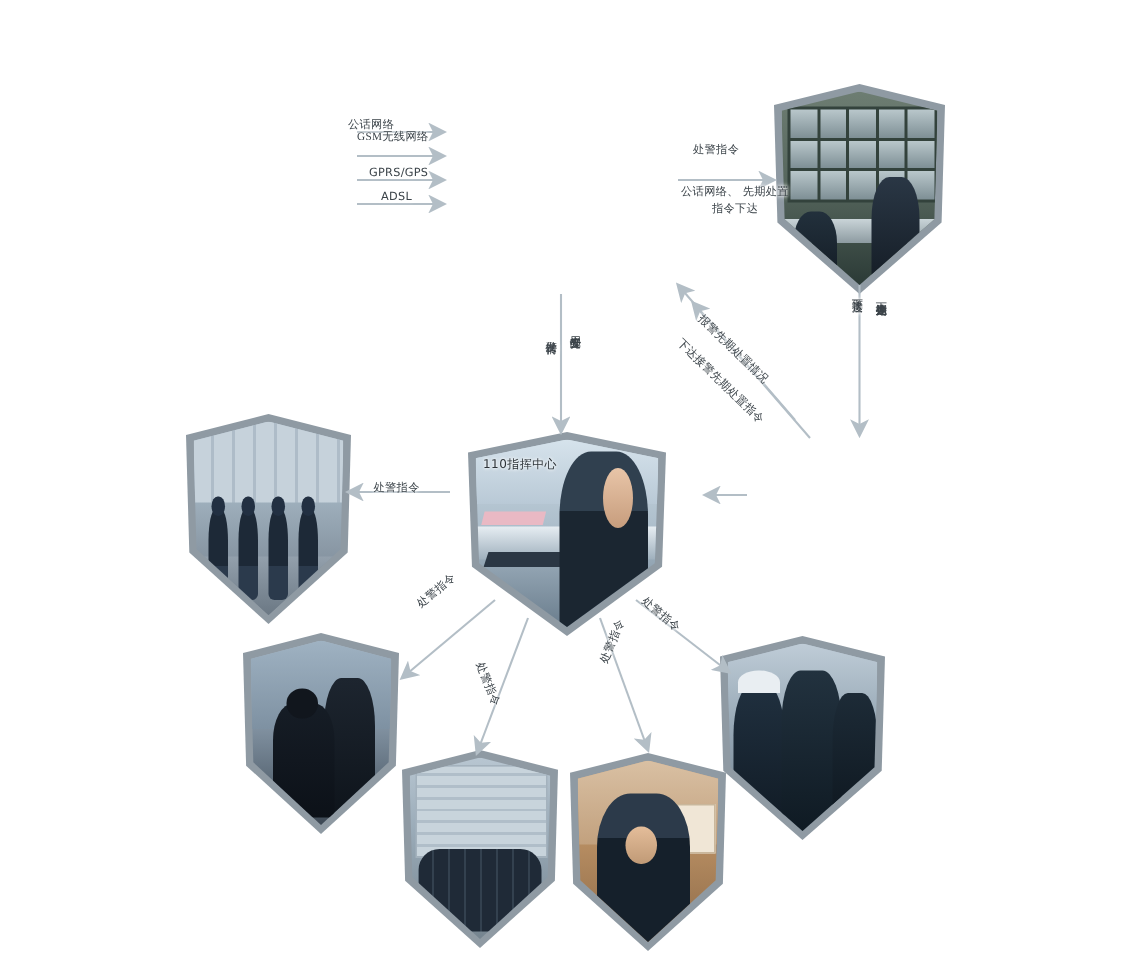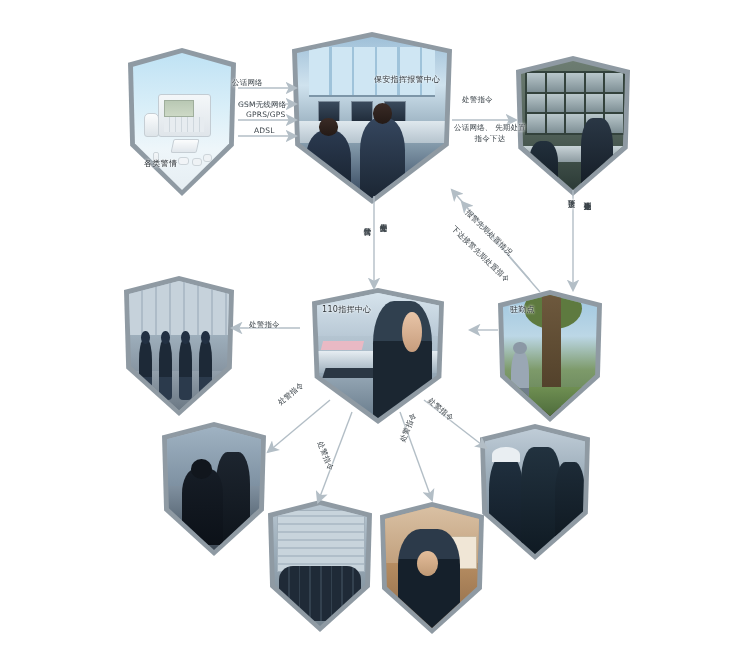--- a/index.html
+++ b/index.html
@@ -163,57 +163,21 @@
       <line x1="374" y1="196" x2="374" y2="288"></line>
       <line x1="300" y1="328" x2="232" y2="328"></line>
       <line x1="330" y1="400" x2="268" y2="452"></line>
       <line x1="352" y1="412" x2="318" y2="502"></line>
       <line x1="400" y1="412" x2="432" y2="500"></line>
       <line x1="424" y1="400" x2="486" y2="448"></line>
       <line x1="498" y1="330" x2="470" y2="330"></line>
     </g>
   </svg>
 
-  <div class="node" style="left:128px;top:48px;width:108px;height:148px;">
-    <div class="shield"></div>
-    <div class="shield-in">
-      <div class="sc sc-alarm">
-        <div class="kit-box"></div>
-          <div class="kit-lcd"></div>
-          <div class="kit-keys"></div>
-        <div class="kit-sensor"></div>
-          <div class="kit-det"></div>
-        <div class="kit-rem"></div>
-          <div class="kit-rem2"></div>
-          <div class="kit-rem3"></div>
-        <div class="kit-cord"></div>
-      </div>
-    </div>
-    <div class="node-label" style="left:16px;top:110px;">各类警情</div>
-  </div>
-
-  <div class="node" style="left:292px;top:32px;width:160px;height:172px;">
-    <div class="shield"></div>
-    <div class="shield-in">
-      <div class="sc sc-room">
-        <div class="room-win"></div>
-        <div class="room-mon" style="left:14%;"></div>
-        <div class="room-mon" style="left:36%;"></div>
-        <div class="room-mon" style="left:58%;"></div>
-        <div class="room-desk"></div>
-        <div class="room-p1">
-            <div class="room-head"></div>
-          </div>
-        <div class="room-p2">
-            <div class="room-head"></div>
-          </div>
-      </div>
-    </div>
-    <div class="node-label" style="left:82px;top:42px;">保安指挥报警中心</div>
-  </div>
+
 
   <div class="node" style="left:516px;top:56px;width:114px;height:140px;">
     <div class="shield"></div>
     <div class="shield-in">
       <div class="sc sc-cctv">
         <div class="cctv-wall">
           <i></i>
             <i></i>
             <i></i>
             <i></i>
@@ -259,32 +223,20 @@
         <div class="c110-desk"></div>
           <div class="c110-kb"></div>
         <div class="c110-op">
             <div class="c110-face"></div>
           </div>
       </div>
     </div>
     <div class="node-label" style="left:10px;top:16px;">110指挥中心</div>
   </div>
 
-  <div class="node" style="left:498px;top:290px;width:104px;height:132px;">
-    <div class="shield"></div>
-    <div class="shield-in">
-      <div class="sc sc-post">
-        <div class="post-leaf"></div>
-          <div class="post-tree"></div>
-        <div class="post-grass"></div>
-          <div class="post-guard"></div>
-      </div>
-    </div>
-    <div class="node-label" style="left:12px;top:14px;">驻勤点</div>
-  </div>
 
   <div class="node" style="left:162px;top:422px;width:104px;height:134px;">
     <div class="shield"></div>
     <div class="shield-in">
       <div class="sc sc-swat">
         <div class="swat-bg"></div>
           <div class="swat-m2"></div>
         <div class="swat-m1"></div>
           <div class="swat-h"></div>
       </div>
@@ -320,21 +272,21 @@
       <div class="sc sc-helm">
         <div class="hl-bg"></div>
           <div class="hl-a"></div>
         <div class="hl-b"></div>
           <div class="hl-c"></div>
       </div>
     </div>
   </div>
 
   <div class="lbl" style="left:232px;top:78px;font-family:Liberation Mono, monospace;">公话网络</div>
-  <div class="lbl" style="left:238px;top:100px;">GSM无线网络</div>
+  <div class="lbl" style="left:238px;top:86px;font-family:Liberation Serif, serif;">GSM无线网络</div>
   <div class="lbl" style="left:246px;top:110px;">GPRS/GPS</div>
   <div class="lbl" style="left:254px;top:126px;">ADSL</div>
 
   <div class="lbl" style="left:462px;top:95px;">处警指令</div>
   <div class="lbl" style="left:452px;top:122px;width:76px;white-space:normal;text-align:center;line-height:11px;">公话网络、
 先期处置指令下达</div>
 
   <div class="lbl v" style="left:566px;top:194px;">下达接警</div>
   <div class="lbl v" style="left:582px;top:196px;">先期处置指令下达</div>
 

